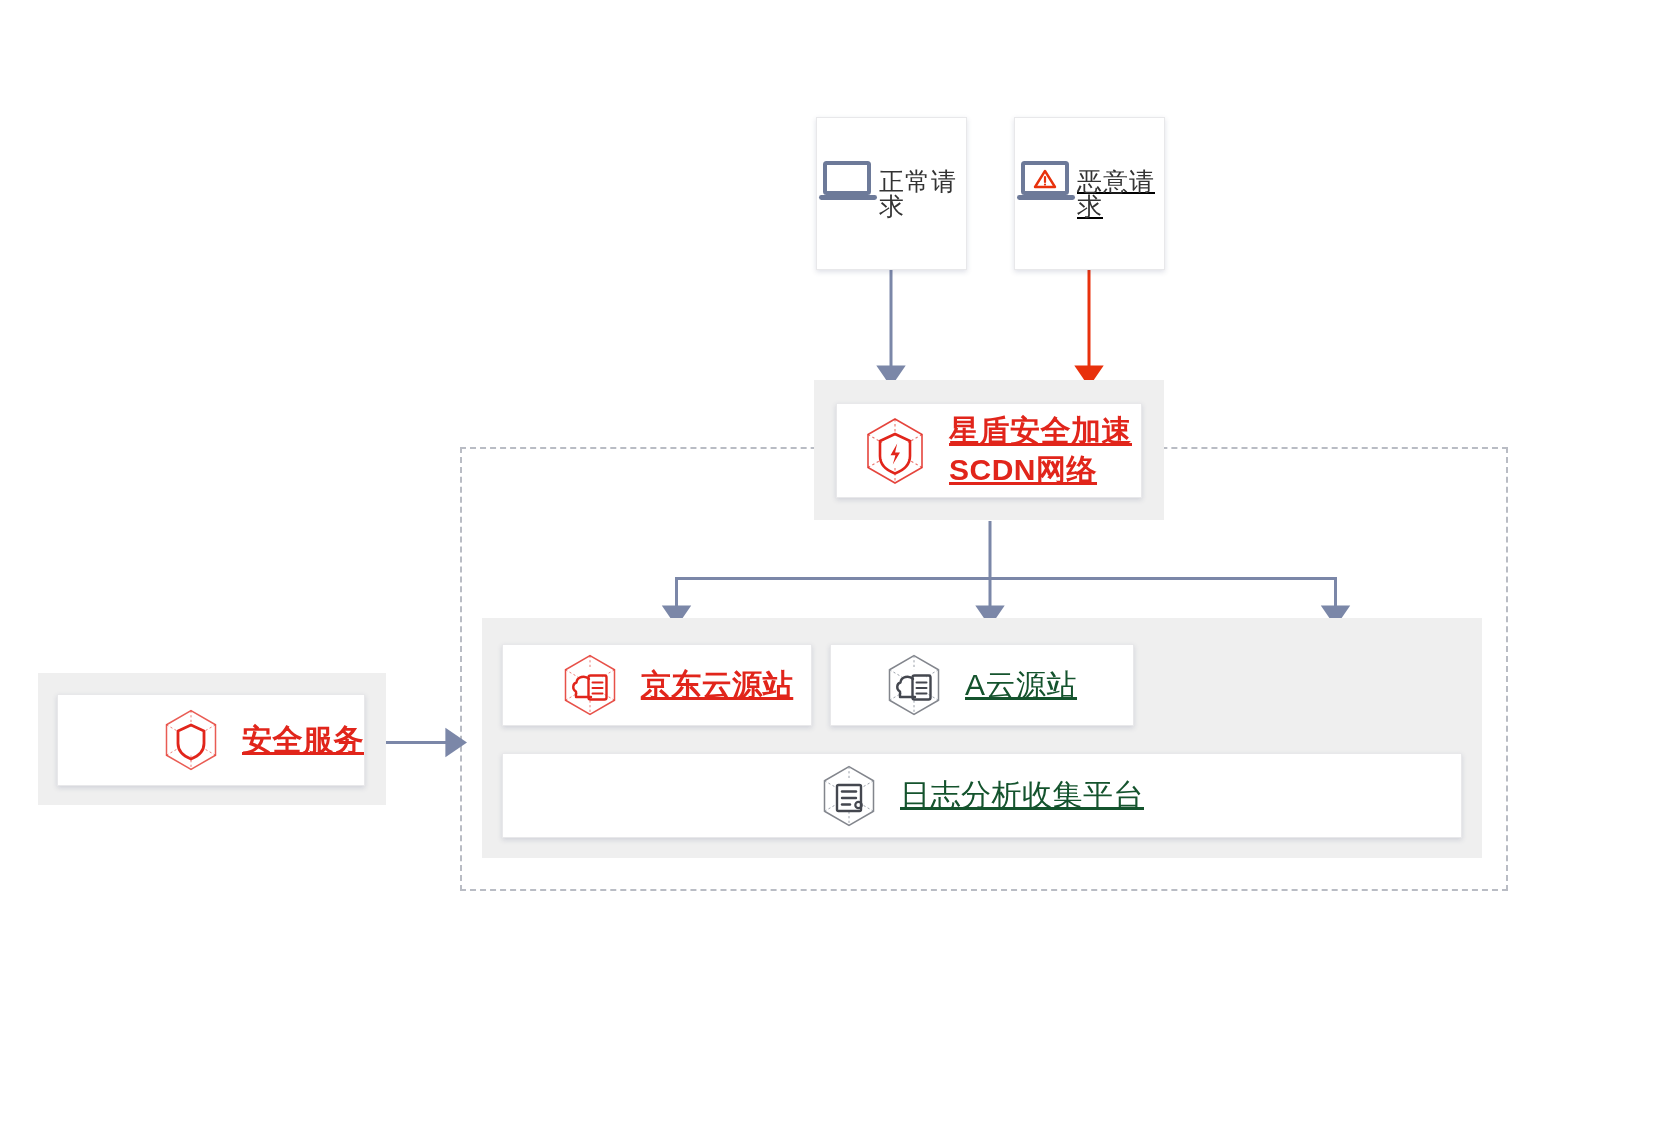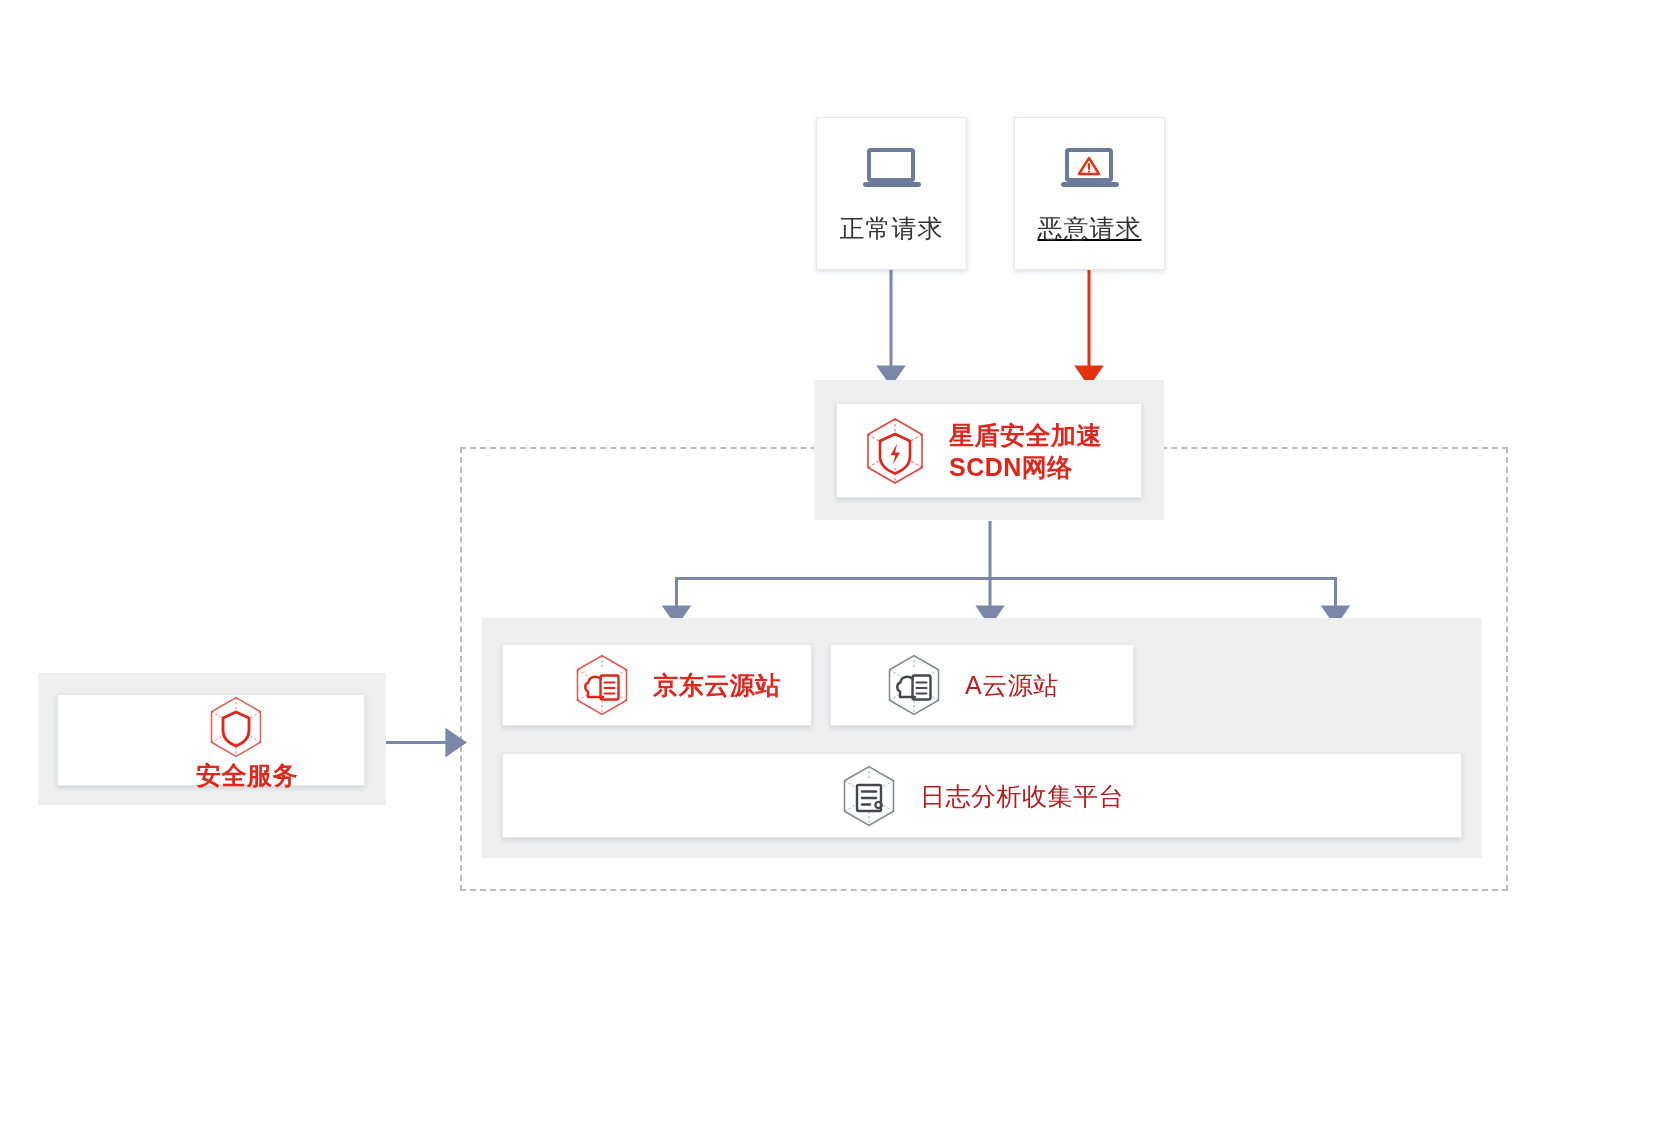--- a/index.html
+++ b/index.html
@@ -38,21 +38,21 @@
     position: absolute;
     background: #ffffff;
     border: 1px solid #e8e8ea;
     box-shadow: 0 2px 5px rgba(60, 72, 110, 0.17);
     box-sizing: border-box;
   }
 
   
   .req-card {
     display: flex;
-    flex-direction: column;
+    flex-direction: row;
     align-items: center;
     justify-content: center;
   }
   .req-card .req-icon { margin-bottom: 20px; }
   .req-card .req-label {
     font-size: 25px;
     color: #333333;
     letter-spacing: 1px;
     line-height: 1;
   }
@@ -62,28 +62,29 @@
     display: flex;
     flex-direction: row;
     align-items: center;
     justify-content: center;
   }
   .row-card .row-icon {
     flex: 0 0 auto;
     line-height: 0;
   }
   .row-card .row-label {
-    font-size: 25px;
+    font-size: 30px;
     line-height: 1.28;
     letter-spacing: 0.5px;
     margin-left: 22px;
     white-space: pre-line;
+    text-decoration: underline;
   }
   .label-red { color: #e1251b; font-weight: bold; }
-  .label-grey { color: #b91c1c; }
+  .label-grey { color: #14532d; }
 
   
   .dashed-zone {
     position: absolute;
     border: 2px dashed #b9bcc4;
     box-sizing: border-box;
     background: transparent;
   }
 </style>
 </head>
@@ -232,21 +233,21 @@
         <line x1="22" y1="34" x2="36" y2="34" stroke="#44474f" stroke-width="2.4" stroke-linecap="round"></line>
         <line x1="22" y1="40.5" x2="30" y2="40.5" stroke="#44474f" stroke-width="2.4" stroke-linecap="round"></line>
         <circle cx="38.5" cy="41" r="3.2" fill="none" stroke="#44474f" stroke-width="2.2"></circle>
       </svg>
     </span>
     <span class="row-label label-grey">日志分析收集平台</span>
   </div>
 
   <div class="tray" style="left:38px; top:673px; width:348px; height:132px;"></div>
 
-  <div class="card row-card" style="left:57px; top:694px; width:308px; height:92px; padding-left:50px; justify-content:flex-start;flex-direction:column;">
+  <div class="card row-card" style="left:57px; top:694px; width:308px; height:92px; padding-left:50px; justify-content:flex-end;">
     <span class="row-icon">
       <svg width="58" height="64" viewBox="0 0 58 64" xmlns="http://www.w3.org/2000/svg">
         <path d="M29 2.6 L53.5 16.8 L53.5 47.2 L29 61.4 L4.5 47.2 L4.5 16.8 Z" fill="none" stroke="#e1251b" stroke-width="1.5" opacity="0.75"></path>
         <path d="M29 2.6 L29 16.5" stroke="#e1251b" stroke-width="1" stroke-dasharray="2.2 2.4" opacity="0.6"></path>
         <path d="M29 47.5 L29 61.4" stroke="#e1251b" stroke-width="1" stroke-dasharray="2.2 2.4" opacity="0.6"></path>
         <path d="M4.5 16.8 L17 24" stroke="#e1251b" stroke-width="1" stroke-dasharray="2.2 2.4" opacity="0.6"></path>
         <path d="M53.5 16.8 L41 24" stroke="#e1251b" stroke-width="1" stroke-dasharray="2.2 2.4" opacity="0.6"></path>
         <path d="M4.5 47.2 L17 40" stroke="#e1251b" stroke-width="1" stroke-dasharray="2.2 2.4" opacity="0.6"></path>
         <path d="M53.5 47.2 L41 40" stroke="#e1251b" stroke-width="1" stroke-dasharray="2.2 2.4" opacity="0.6"></path>
         <path d="M29 17 L42 23 L42 35.5 C42 43.5 35.5 48.5 29 51 C22.5 48.5 16 43.5 16 35.5 L16 23 Z" fill="none" stroke="#e1251b" stroke-width="2.8" stroke-linejoin="round"></path>

